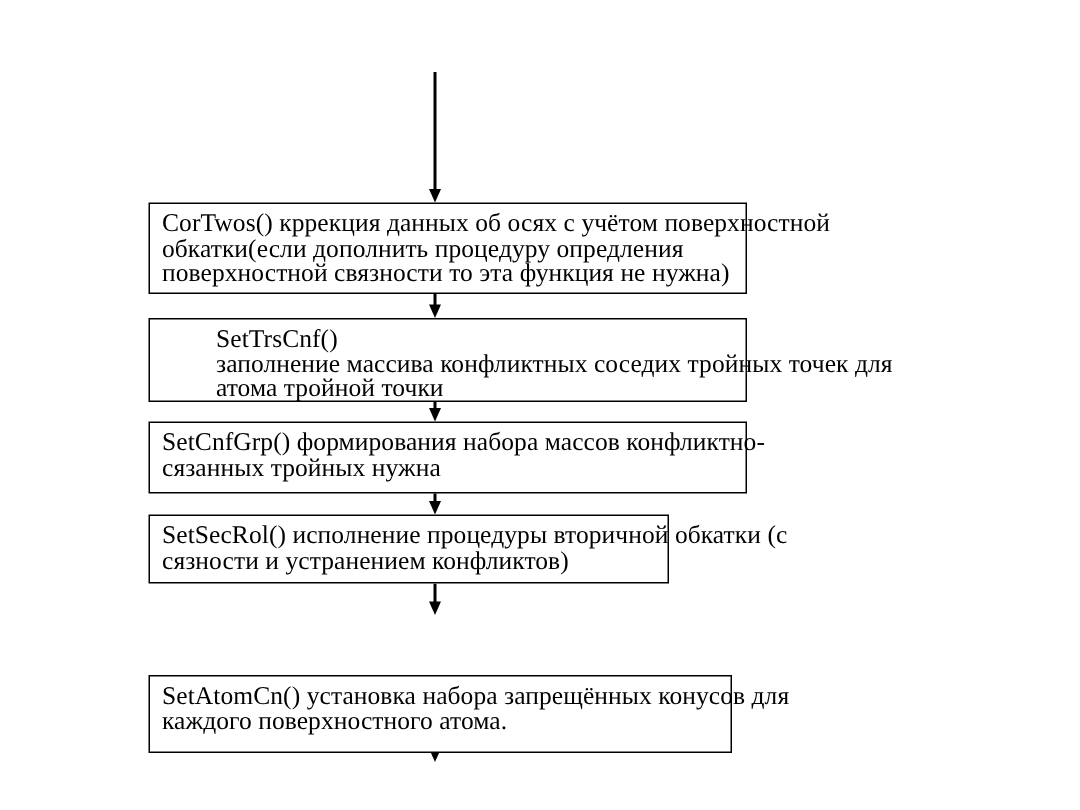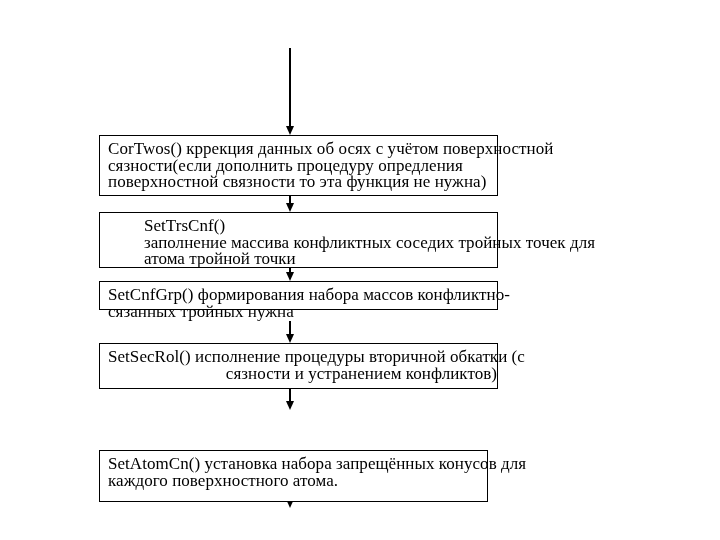--- a/index.html
+++ b/index.html
@@ -77,33 +77,33 @@
       </svg>
     </div>
     <div class="arrow" style="left: 280px; top: 462px; width: 20px; height: 46px;">
       <svg width="20" height="46">
         <line x1="10" y1="0" x2="10" y2="39" stroke="#000000" stroke-width="2"></line>
         <polygon points="6,37 14,37 10,46" fill="#000000"></polygon>
       </svg>
     </div>
     <div class="flow-box" style="left: 99px; top: 135px; width: 399px; height: 61px; border-color: rgb(0, 0, 0); color: rgb(0, 0, 0);">
       <span class="line">CorTwos() кррекция данных об осях с учётом поверхностной</span>
-      <span class="line">сязности(если дополнить процедуру опредления</span>
+      <span class="line">обкатки(если дополнить процедуру опредления</span>
       <span class="line">поверхностной связности то эта функция не нужна)</span>
     </div>
     <div class="flow-box" style="left: 99px; top: 212px; width: 399px; height: 56px; border-color: rgb(0, 0, 0); color: rgb(0, 0, 0); padding-left: 44px;">
       <span class="line">SetTrsCnf()</span>
       <span class="line">заполнение массива конфликтных соседих тройных точек для</span>
       <span class="line">атома тройной точки</span>
     </div>
-    <div class="flow-box" style="left: 99px; top: 281px; width: 399px; height: 29px; border-color: rgb(0, 0, 0); color: rgb(0, 0, 0);">
+    <div class="flow-box" style="left: 99px; top: 281px; width: 399px; height: 48px; border-color: rgb(0, 0, 0); color: rgb(0, 0, 0);">
       <span class="line">SetCnfGrp() формирования набора массов конфликтно-</span>
       <span class="line">сязанных тройных нужна</span>
     </div>
-    <div class="flow-box" style="left: 99px; top: 343px; width: 399px; height: 46px; border-color: rgb(0, 0, 0); color: rgb(0, 0, 0); text-align: right;">
+    <div class="flow-box" style="left: 99px; top: 343px; width: 347px; height: 46px; border-color: rgb(0, 0, 0); color: rgb(0, 0, 0);">
       <span class="line">SetSecRol() исполнение процедуры вторичной обкатки (с</span>
       <span class="line">сязности и устранением конфликтов)</span>
     </div>
     <div class="flow-box" style="left: 99px; top: 410px; width: 389px; height: 52px; border-color: rgb(0, 0, 0); color: rgb(0, 0, 0); margin-top: 40px;">
       <span class="line">SetAtomCn() установка набора запрещённых конусов для</span>
       <span class="line">каждого поверхностного атома.</span>
     </div>
   </div>
 
 </body></html>

